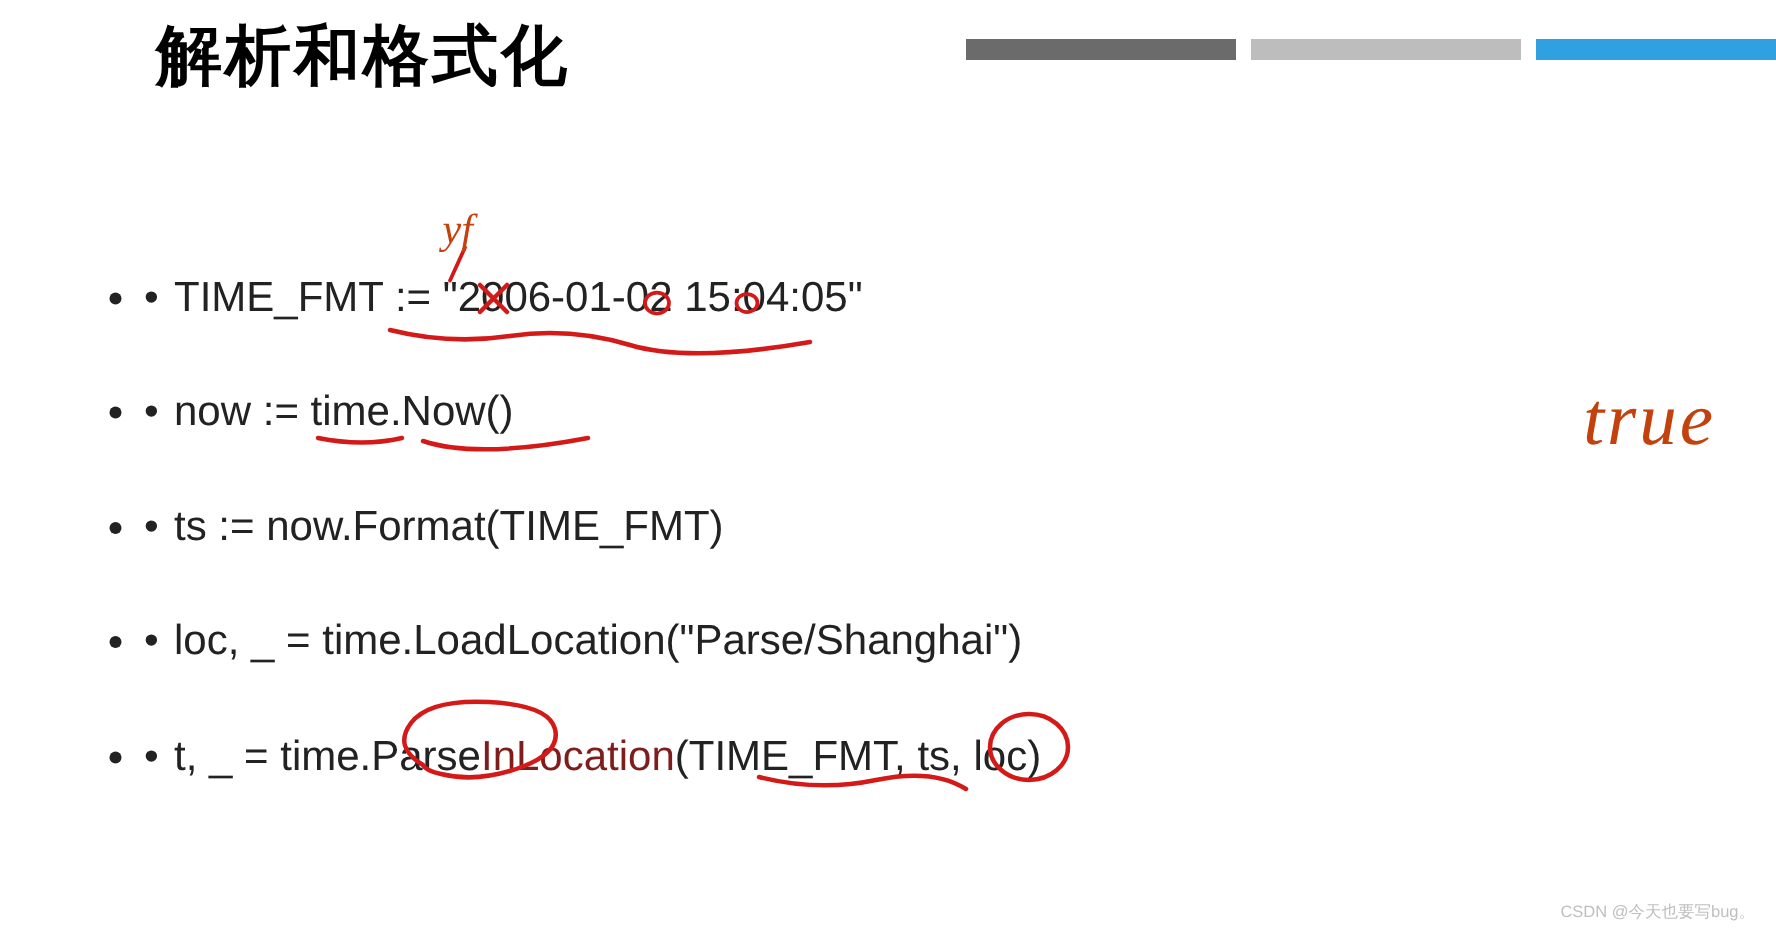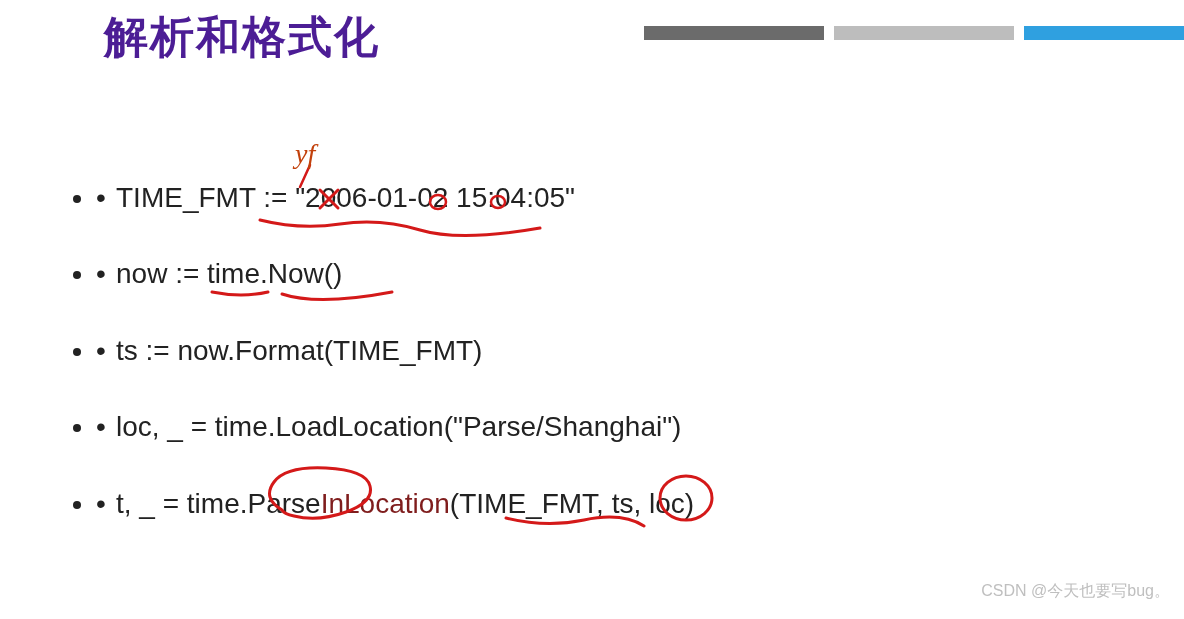--- a/index.html
+++ b/index.html
@@ -11,21 +11,21 @@
       width: 1184px;
       height: 619px;
       background: #ffffff;
       font-family: "PingFang SC", "Microsoft YaHei", "Helvetica Neue", Arial, sans-serif;
       position: relative;
       overflow: hidden;
     }
     .slide-title {
       font-size: 44px;
       font-weight: 700;
-      color: #4c1d95;
+      color: #000000;
       position: absolute;
       top: 8px;
       left: 104px;
       letter-spacing: 2px;
     }
     .top-bars {
       position: absolute;
       top: 26px;
       right: 0;
       display: flex;
@@ -57,23 +57,23 @@
       content: "•";
       position: absolute;
       left: 0;
       top: 0;
       font-size: 28px;
       color: #222;
     }
     .orange { color: #7f1d1d; }
     .watermark {
       position: absolute;
-      bottom: 17px;
+      bottom: 4px;
       right: 14px;
-      font-size: 16px;
+      font-size: 11px;
       color: #bfbfbf;
     }
     .annotation-layer {
       position: absolute;
       top: 0;
       left: 0;
       width: 1184px;
       height: 619px;
       pointer-events: none;
     }
@@ -143,14 +143,15 @@
     <path d="M212 292 q30 6 56 0" stroke="#d41919" stroke-width="3" fill="none" stroke-linecap="round"></path>
 
     <path d="M282 294 q36 12 110 -2" stroke="#d41919" stroke-width="3" fill="none" stroke-linecap="round"></path>
 
     <path d="M282 510 q-20 -12 -8 -28 q12 -16 52 -14 q40 2 44 18 q4 16 -24 26 q-28 10 -52 4 q-10 -2 -12 -6" stroke="#d41919" stroke-width="3" fill="none" stroke-linecap="round"></path>
 
     <path d="M506 518 q40 10 78 2 q38 -8 60 6" stroke="#d41919" stroke-width="3" fill="none" stroke-linecap="round"></path>
 
     <ellipse cx="686" cy="498" rx="26" ry="22" stroke="#d41919" stroke-width="3" fill="none"></ellipse>
   </svg>
+  <div class="handwritten hand-true">true</div>
   <div class="handwritten hand-yf">yf</div>
 </div>
 
 </body></html>

